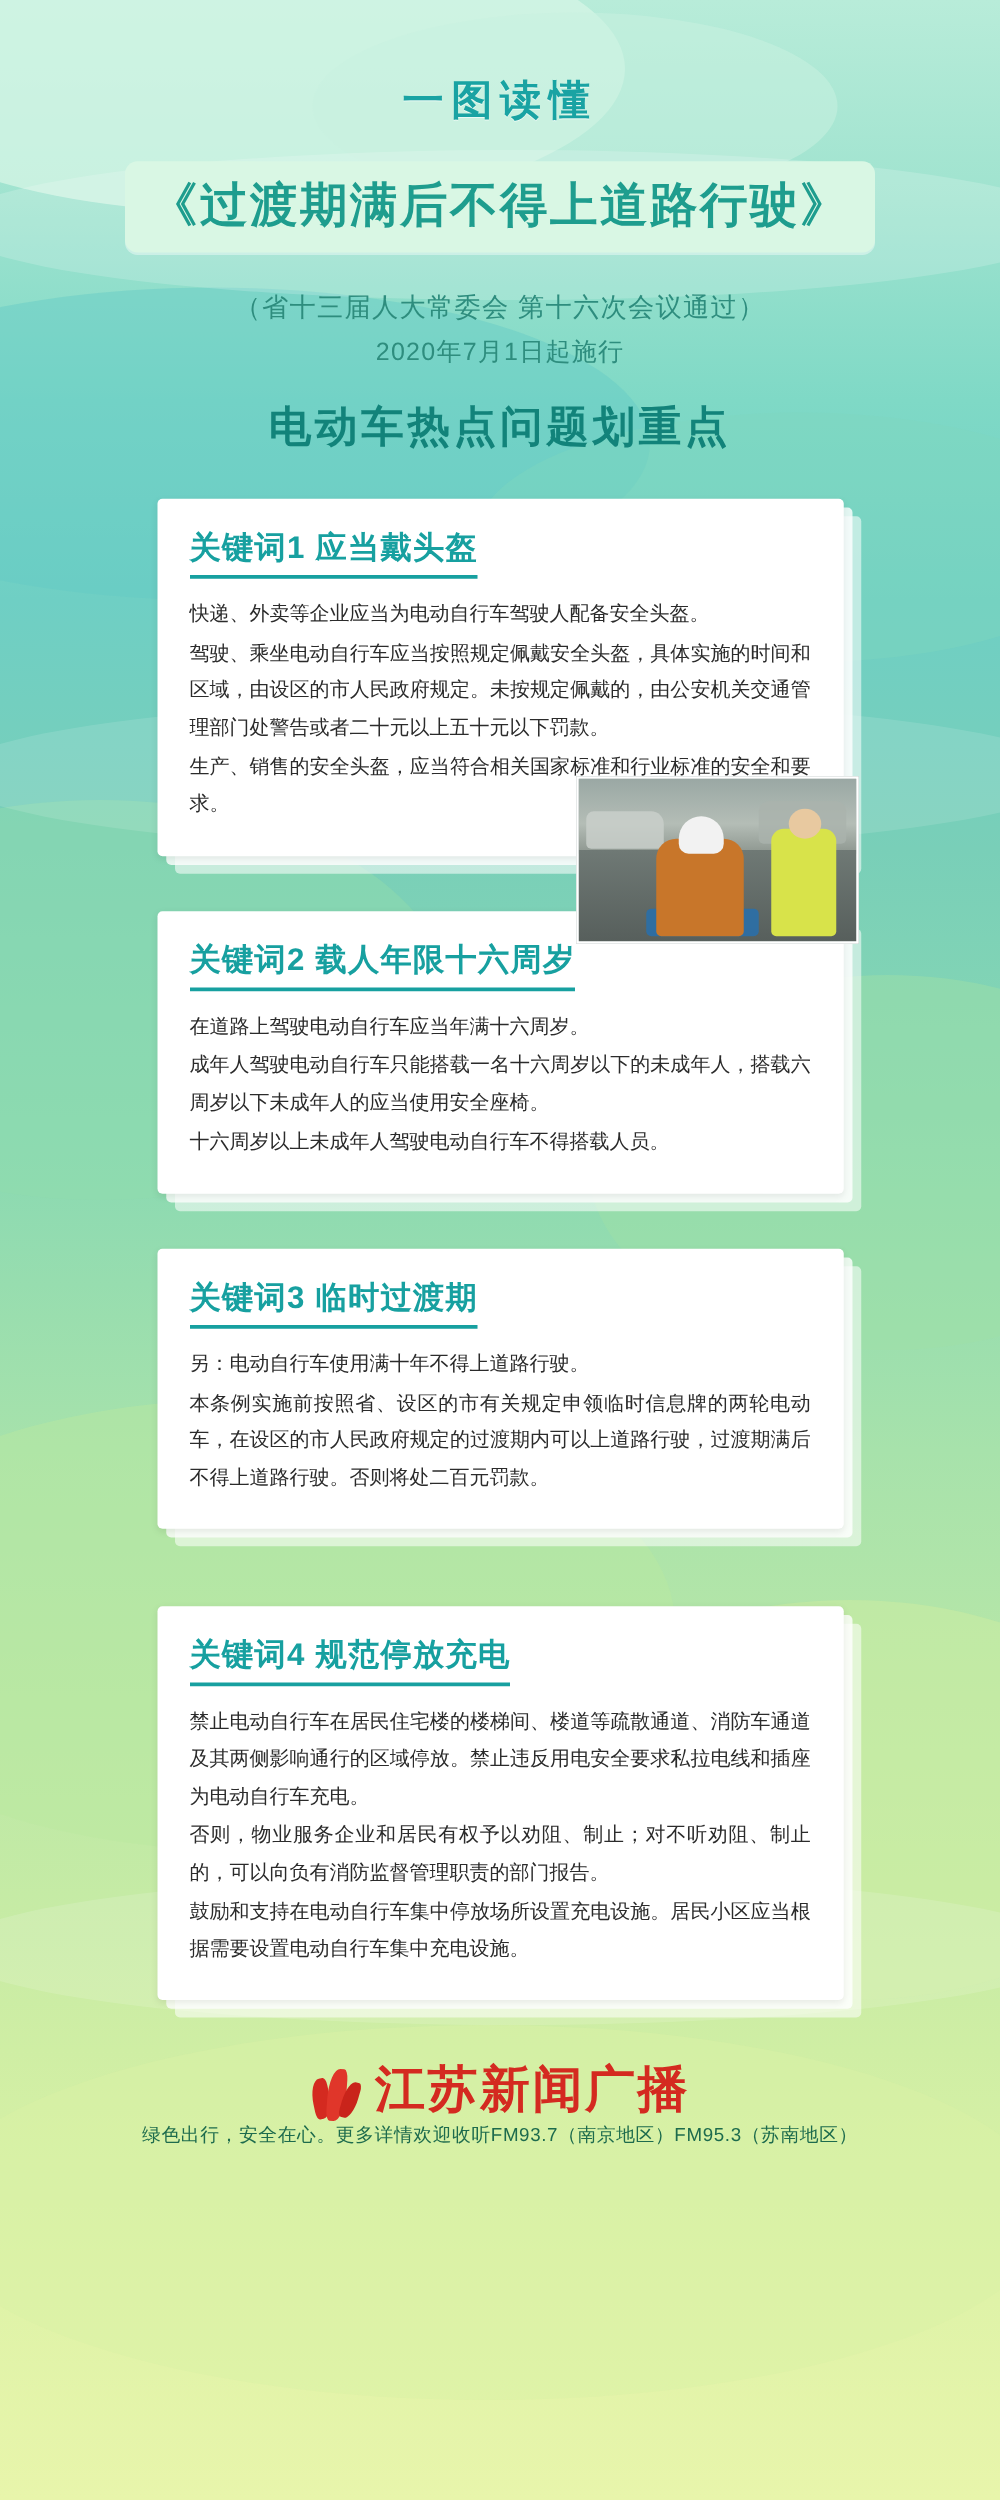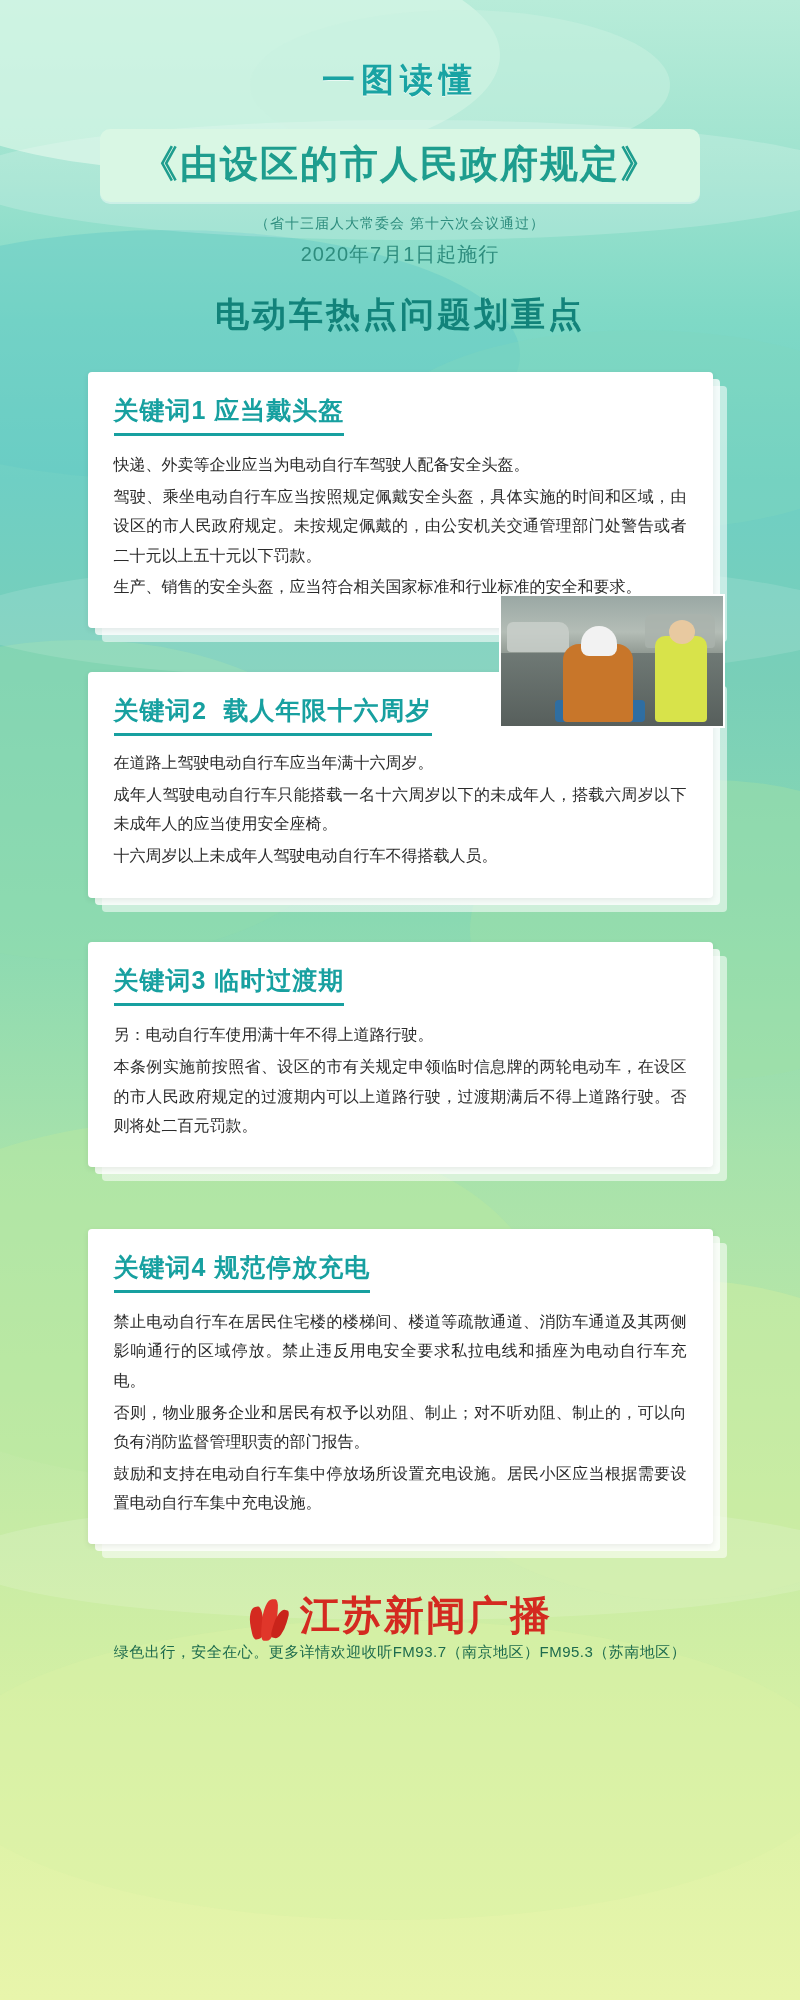--- a/index.html
+++ b/index.html
@@ -72,22 +72,22 @@
   }
   .title-band .main-title {
     font-size: 38px;
     font-weight: bold;
     color: #1e9d8e;
     letter-spacing: 2px;
     white-space: nowrap;
     font-family: "Liberation Serif", serif;
   }
   .sub1 {
-    margin-top: 13px;
-    font-size: 14px;
+    margin-top: 30px;
+    font-size: 21px;
     color: #2e8d7e;
     letter-spacing: 1px;
   }
   .sub2 {
     margin-top: 8px;
     font-size: 20px;
     color: #2e8d7e;
     letter-spacing: 1px;
   }
   .section-title {
@@ -100,21 +100,21 @@
 
   
   .cards {
     position: relative;
     z-index: 6;
     margin-top: 34px;
   }
   .card-wrap {
     position: relative;
     margin: 0 auto 44px;
-    width: 625px;
+    width: 549px;
   }
   .card-shadow {
     position: absolute;
     left: 14px;
     top: 14px;
     right: -14px;
     bottom: -14px;
     background: #ffffff;
     opacity: .55;
     border-radius: 4px;
@@ -256,21 +256,21 @@
   <div class="blob b7"></div>
   <div class="blob b8"></div>
   <div class="blob b9"></div>
   <div class="wave w1"></div>
   <div class="wave w2"></div>
   <div class="wave w3"></div>
 
   <div class="header">
     <div class="eyebrow">一图读懂</div>
     <div class="title-band">
-      <div class="main-title">《由设区的市人民政府规定》</div>
+      <div class="main-title">《过渡期满后不得上道路行驶》</div>
     </div>
     <div class="sub1">（省十三届人大常委会 第十六次会议通过）</div>
     <div class="sub2">2020年7月1日起施行</div>
     <div class="section-title">电动车热点问题划重点</div>
   </div>
 
   <div class="cards">
 
     <div class="card-wrap">
       <div class="card-shadow"></div>
@@ -287,21 +287,21 @@
         <div class="car"></div>
         <div class="car2"></div>
         <div class="bike"></div>
         <div class="rider-body"></div>
         <div class="helmet"></div>
         <div class="officer"></div>
         <div class="officer-head"></div>
       </div>
     </div>
 
-    <div class="card-wrap" style="margin-top:32px;font-family:Liberation Mono, monospace;">
+    <div class="card-wrap" style="margin-top:32px;">
       <div class="card-shadow"></div>
       <div class="card-shadow2"></div>
       <div class="card">
         <div class="kw">关键词2  载人年限十六周岁</div>
         <p class="para">在道路上驾驶电动自行车应当年满十六周岁。</p>
         <p class="para">成年人驾驶电动自行车只能搭载一名十六周岁以下的未成年人，搭载六周岁以下未成年人的应当使用安全座椅。</p>
         <p class="para">十六周岁以上未成年人驾驶电动自行车不得搭载人员。</p>
       </div>
     </div>
 

